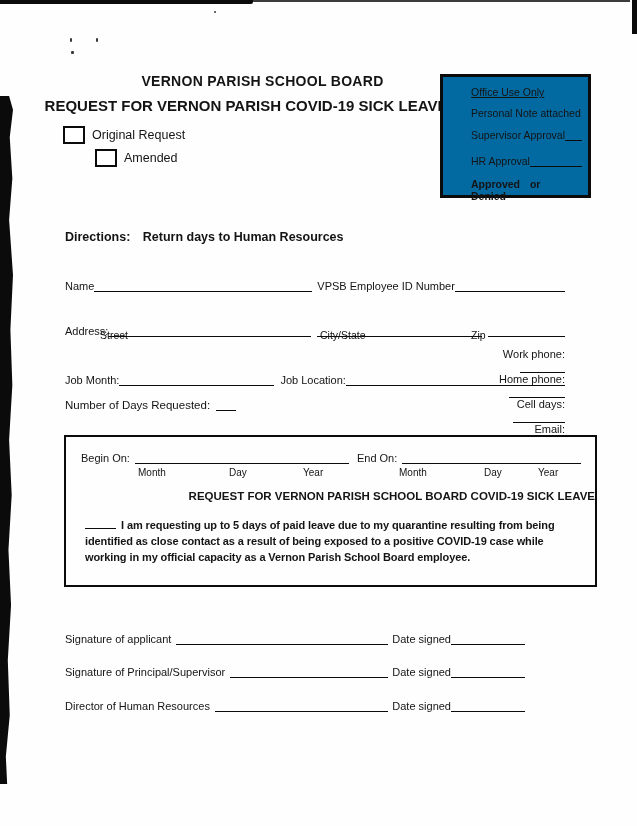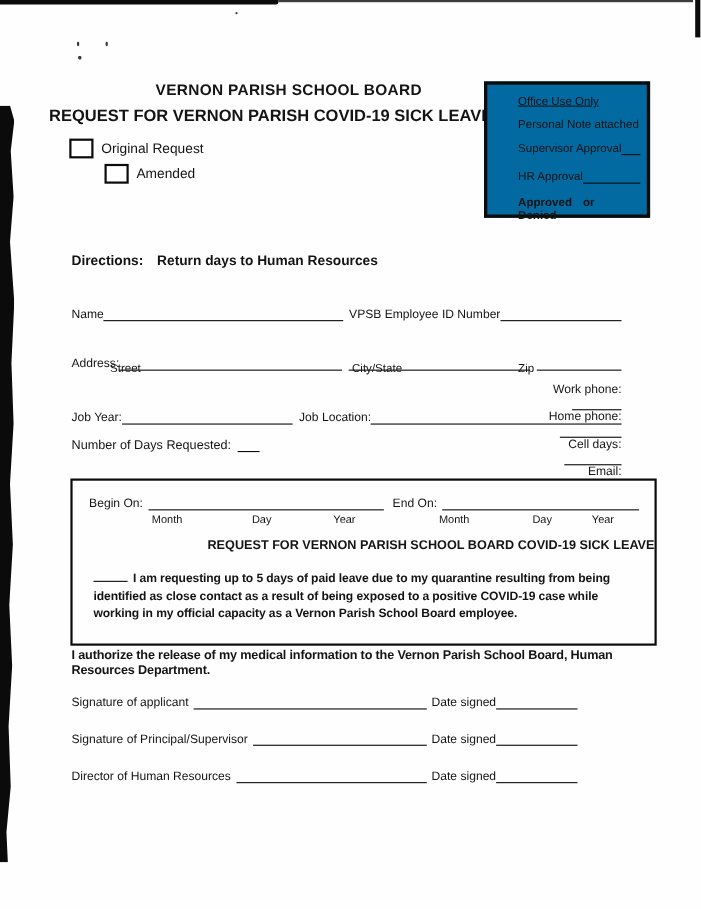--- a/index.html
+++ b/index.html
@@ -172,21 +172,21 @@
     <span class="blank ph-b1"></span>
     <span class="lbl ph-lbl">Home phone:</span>
     <span class="blank ph-b2"></span>
     <span class="lbl ph-lbl">Cell days:</span>
     <span class="blank ph-b3"></span>
     <span class="lbl ph-lbl">Email:</span>
     <span class="blank grow"></span>
   </div>
 
   <div class="frow job-row">
-    <span class="lbl">Job Year:</span>
+    <span class="lbl">Job Month:</span>
     <span class="blank job-b1"></span>
     <span class="lbl job-lbl2">Job Location:</span>
     <span class="blank grow"></span>
   </div>
 
   <div class="frow days-row">
     <span class="lbl">Number of Days Requested:</span>
     <span class="blank days-blank"></span>
   </div>
 
@@ -202,21 +202,20 @@
       <span class="du1">Day</span>
       <span class="du2">Year</span>
       <span class="du3">Month</span>
       <span class="du4">Day</span>
       <span class="du5">Year</span>
     </div>
     <div class="leave-title">REQUEST FOR VERNON PARISH SCHOOL BOARD COVID-19 SICK LEAVE</div>
     <p class="statement"><span class="initials-blank"></span><span>I am requesting up to 5 days of paid leave due to my quarantine resulting from being identified as close contact as a result of being exposed to a positive COVID-19 case while working in my official capacity as a Vernon Parish School Board employee.</span></p>
   </div>
 
-  <div class="auth">I authorize the release of my medical information to the Vernon Parish School Board, Human Resources Department.</div>
 
   <div class="frow sig-row sig1">
     <span class="lbl">Signature of applicant</span>
     <span class="blank sig-blank"></span>
     <span class="lbl date-lbl">Date signed</span>
     <span class="blank date-blank"></span>
   </div>
   <div class="frow sig-row sig2">
     <span class="lbl">Signature of Principal/Supervisor</span>
     <span class="blank sig-blank"></span>

